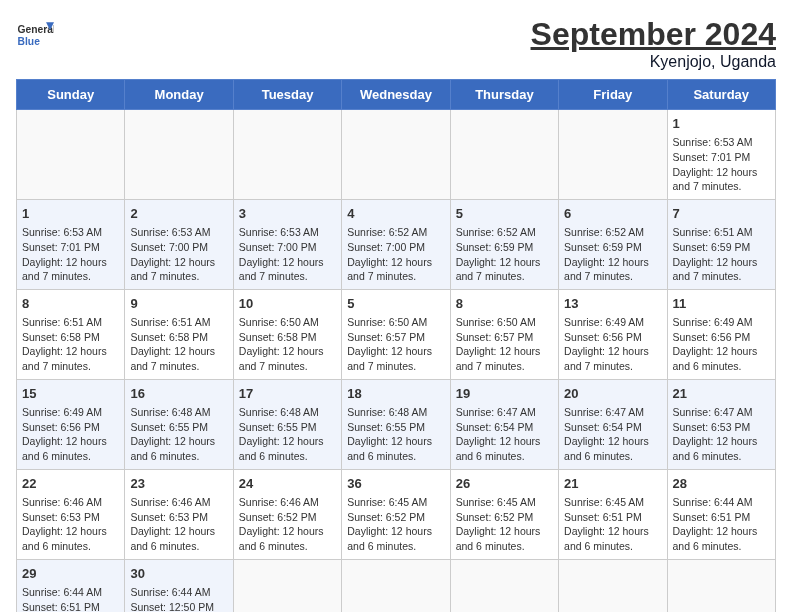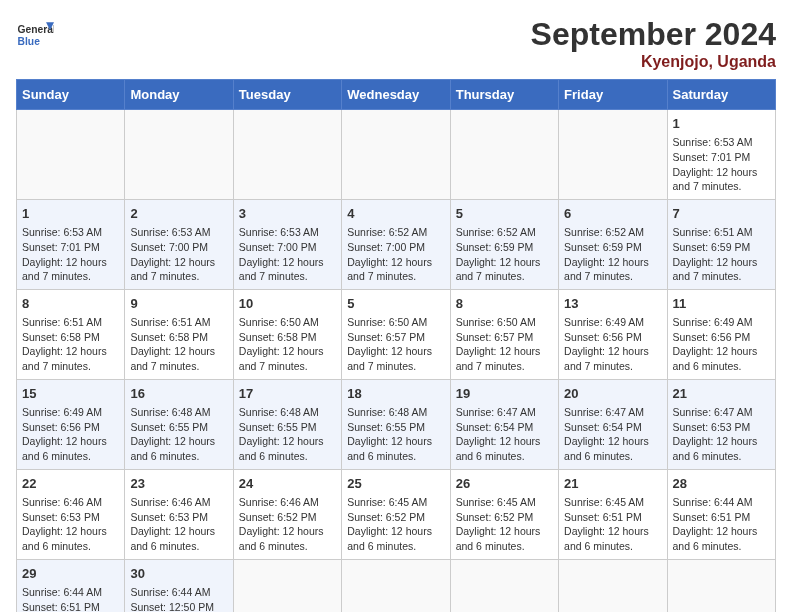--- a/index.html
+++ b/index.html
@@ -25,41 +25,42 @@
       width: 38px;
       height: 38px;
     }
     .title-block {
       text-align: right;
     }
     .title-block h1 {
       font-size: 32px;
       font-weight: bold;
       color: #333;
+      text-decoration: underline;
     }
     .title-block h2 {
       font-size: 16px;
-      font-weight: bold;
-      color: #7f1d1d;
+      font-weight: normal;
+      color: #0f172a;
     }
     table {
       width: 100%;
       border-collapse: collapse;
       font-size: 11px;
     }
     thead tr {
       background: #3a6bbf;
       color: #fff;
     }
     thead th {
       padding: 7px 5px;
       font-size: 13px;
       font-weight: bold;
       border: 1px solid #5580cc;
-      text-align: left;
+      text-align: center;
     }
     tbody tr {
       vertical-align: top;
     }
     tbody tr:nth-child(odd) {
       background: #fff;
     }
     tbody tr:nth-child(even) {
       background: #f0f4fc;
     }
@@ -144,21 +145,21 @@
         <td><span class="day-num">17</span><span>Sunrise: 6:48 AM</span><br><span>Sunset: 6:55 PM</span><br><span>Daylight: 12 hours and 6 minutes.</span></td>
         <td><span class="day-num">18</span><span>Sunrise: 6:48 AM</span><br><span>Sunset: 6:55 PM</span><br><span>Daylight: 12 hours and 6 minutes.</span></td>
         <td><span class="day-num">19</span><span>Sunrise: 6:47 AM</span><br><span>Sunset: 6:54 PM</span><br><span>Daylight: 12 hours and 6 minutes.</span></td>
         <td><span class="day-num">20</span><span>Sunrise: 6:47 AM</span><br><span>Sunset: 6:54 PM</span><br><span>Daylight: 12 hours and 6 minutes.</span></td>
         <td><span class="day-num">21</span><span>Sunrise: 6:47 AM</span><br><span>Sunset: 6:53 PM</span><br><span>Daylight: 12 hours and 6 minutes.</span></td>
       </tr>
       <tr>
         <td><span class="day-num">22</span><span>Sunrise: 6:46 AM</span><br><span>Sunset: 6:53 PM</span><br><span>Daylight: 12 hours and 6 minutes.</span></td>
         <td><span class="day-num">23</span><span>Sunrise: 6:46 AM</span><br><span>Sunset: 6:53 PM</span><br><span>Daylight: 12 hours and 6 minutes.</span></td>
         <td><span class="day-num">24</span><span>Sunrise: 6:46 AM</span><br><span>Sunset: 6:52 PM</span><br><span>Daylight: 12 hours and 6 minutes.</span></td>
-        <td><span class="day-num">25</span><span>Sunrise: 6:45 AM</span><br><span>Sunset: 6:52 PM</span><br><span>Daylight: 12 hours and 6 minutes.</span></td>
+        <td><span class="day-num">36</span><span>Sunrise: 6:45 AM</span><br><span>Sunset: 6:52 PM</span><br><span>Daylight: 12 hours and 6 minutes.</span></td>
         <td><span class="day-num">26</span><span>Sunrise: 6:45 AM</span><br><span>Sunset: 6:52 PM</span><br><span>Daylight: 12 hours and 6 minutes.</span></td>
         <td><span class="day-num">21</span><span>Sunrise: 6:45 AM</span><br><span>Sunset: 6:51 PM</span><br><span>Daylight: 12 hours and 6 minutes.</span></td>
         <td><span class="day-num">28</span><span>Sunrise: 6:44 AM</span><br><span>Sunset: 6:51 PM</span><br><span>Daylight: 12 hours and 6 minutes.</span></td>
       </tr>
       <tr>
         <td><span class="day-num">29</span><span>Sunrise: 6:44 AM</span><br><span>Sunset: 6:51 PM</span><br></td>
         <td><span class="day-num">30</span><span>Sunrise: 6:44 AM</span><br><span>Sunset: 12:50 PM</span><br></td>
         <td class="empty-cell"></td>
         <td class="empty-cell"></td>
         <td class="empty-cell"></td>

